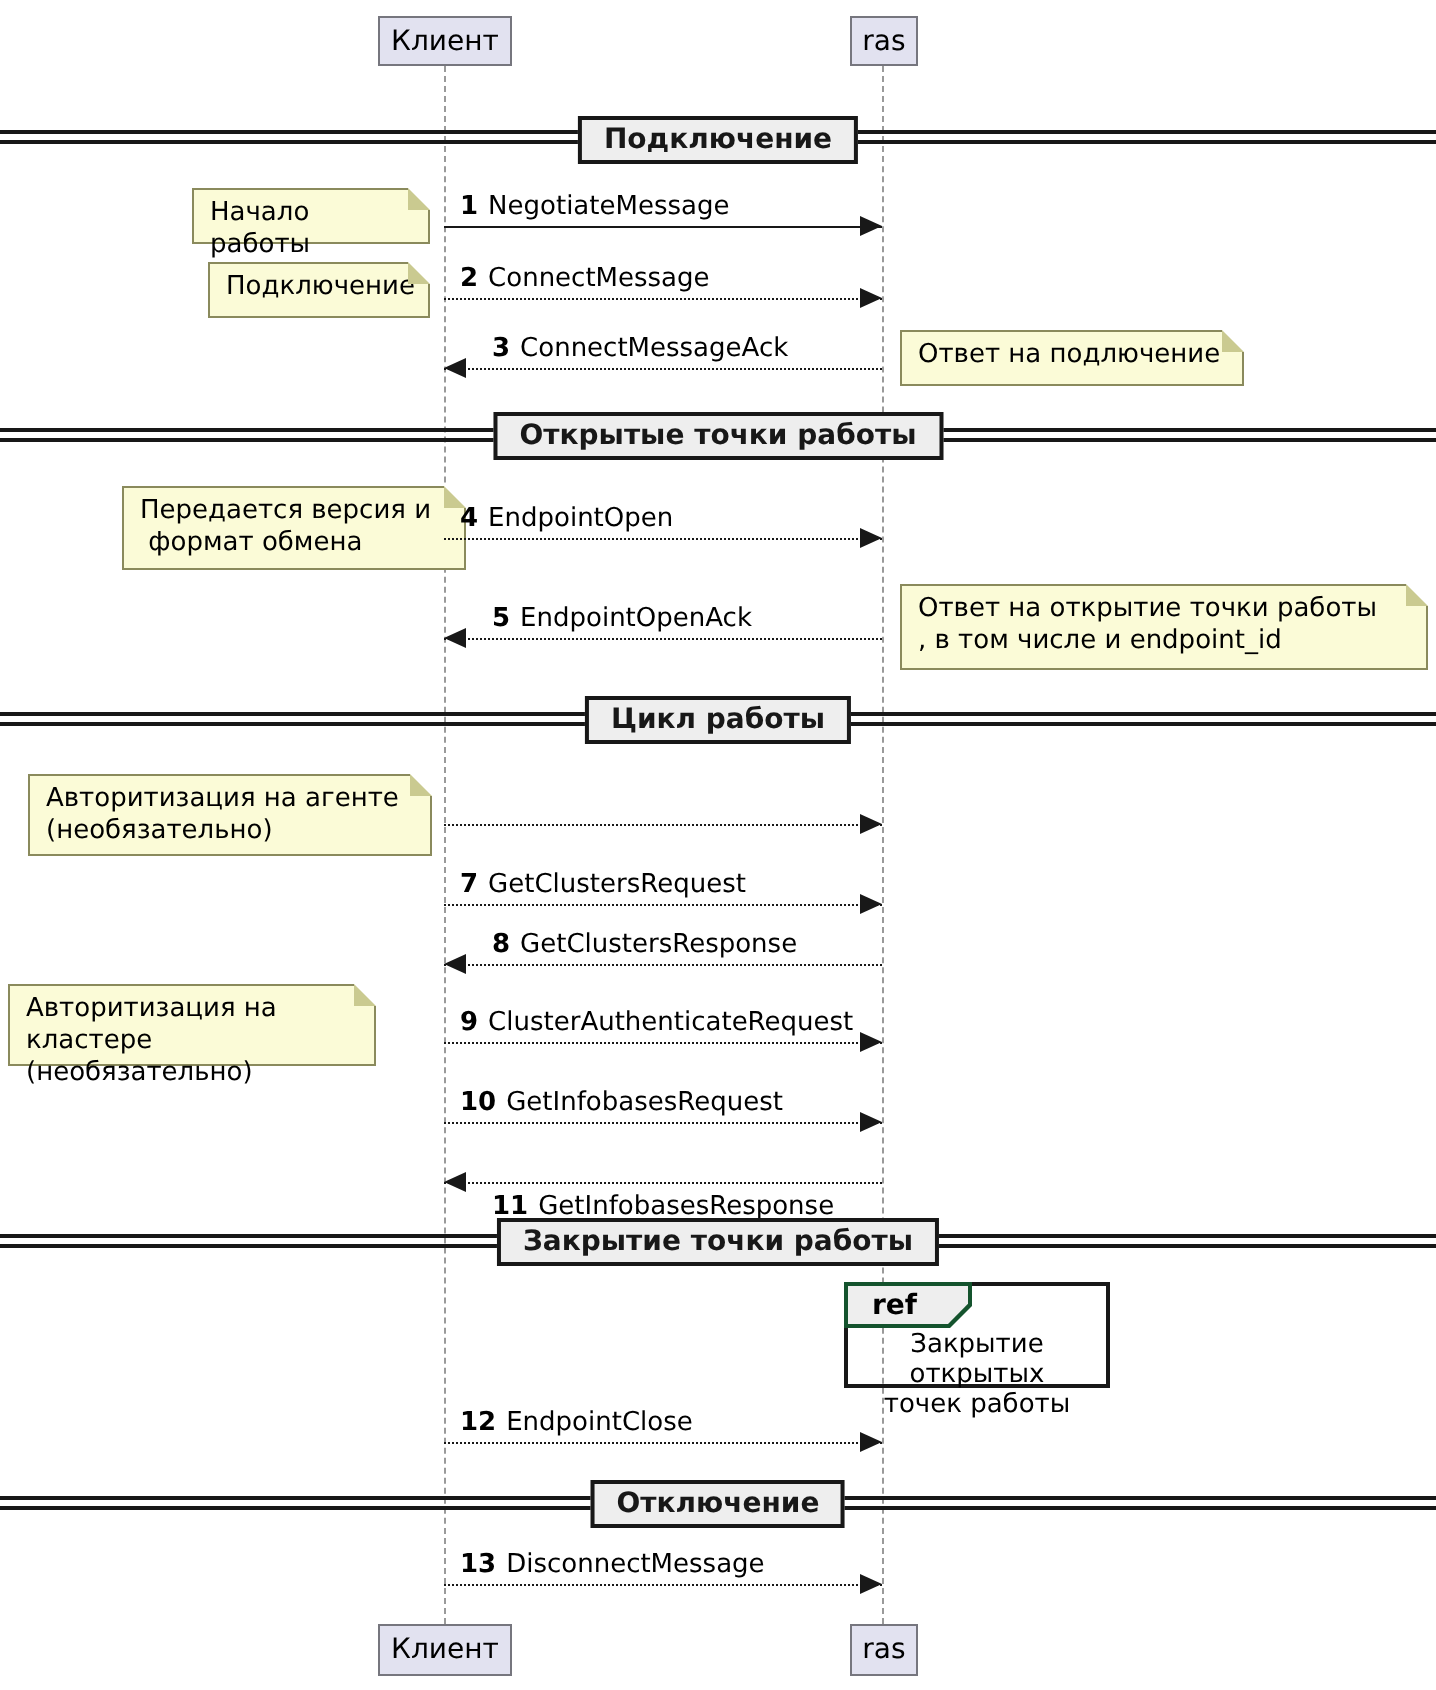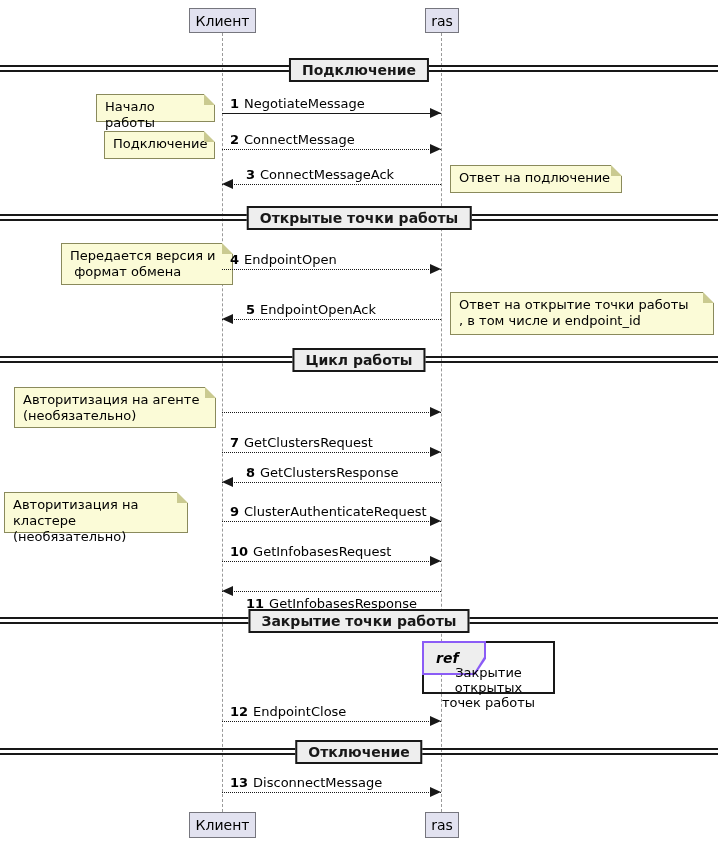--- a/index.html
+++ b/index.html
@@ -68,24 +68,23 @@
     width:0;height:0;
     border-top:11px solid #ffffff;
     border-left:11px solid #caca90;
   }
   .ref-box{
     position:absolute;left:422px;top:641px;width:133px;height:53px;
     border:2px solid #181818;background:transparent;
     box-sizing:border-box;
   }
   .ref-head{
-    position:absolute;top:-2px;left:-2px;width:64px;height:34px;
-    background:#8b5cf6;
+    position:absolute;top:-2px;left:-2px;width:64px;height:23px;
+    background:#14532d;
     clip-path:polygon(0 0,100% 0,100% 52%,calc(100% - 11px) 100%,0 100%);
-    font-style:italic;
   }
   .ref-head-fill{
     position:absolute;top:2px;left:2px;right:2px;bottom:2px;
     background:#EEEEEE;
     clip-path:polygon(0 0,100% 0,100% 47%,calc(100% - 10px) 100%,0 100%);
     display:flex;align-items:center;
     padding-left:12px;box-sizing:border-box;
     font-weight:bold;font-size:14px;color:#000;
   }
   .ref-body{

